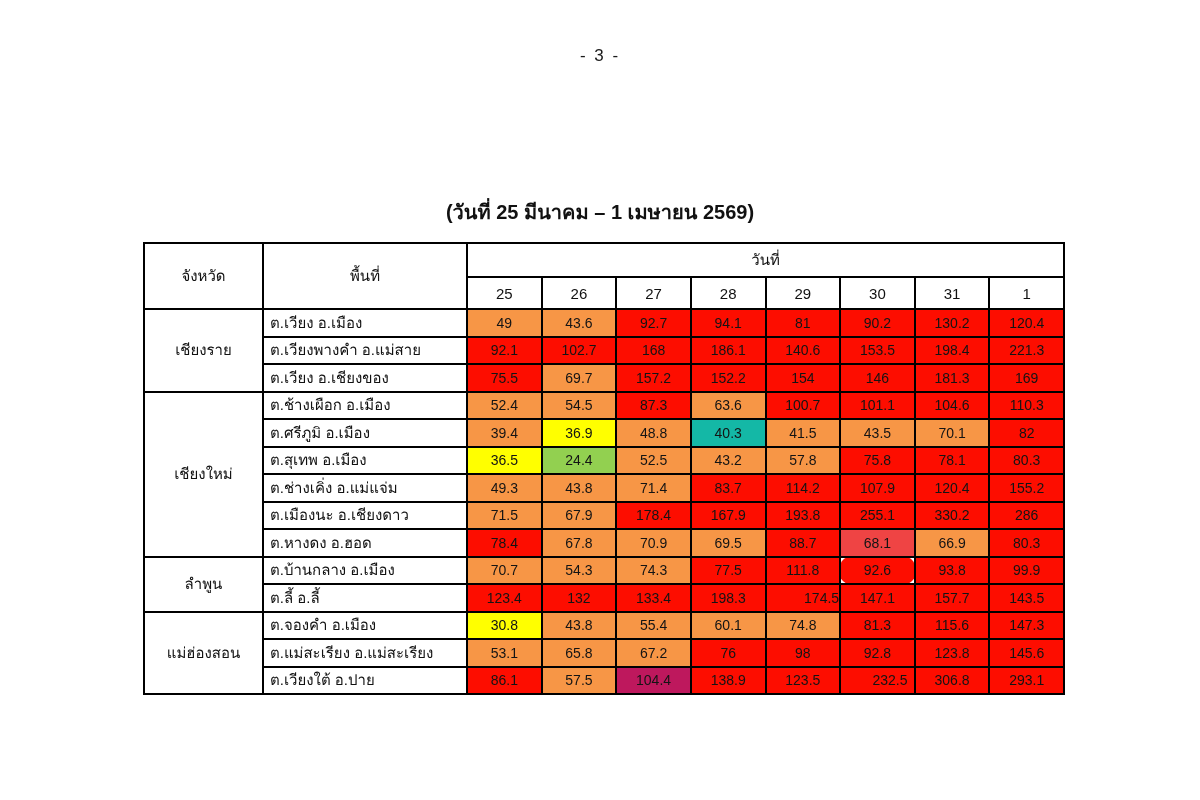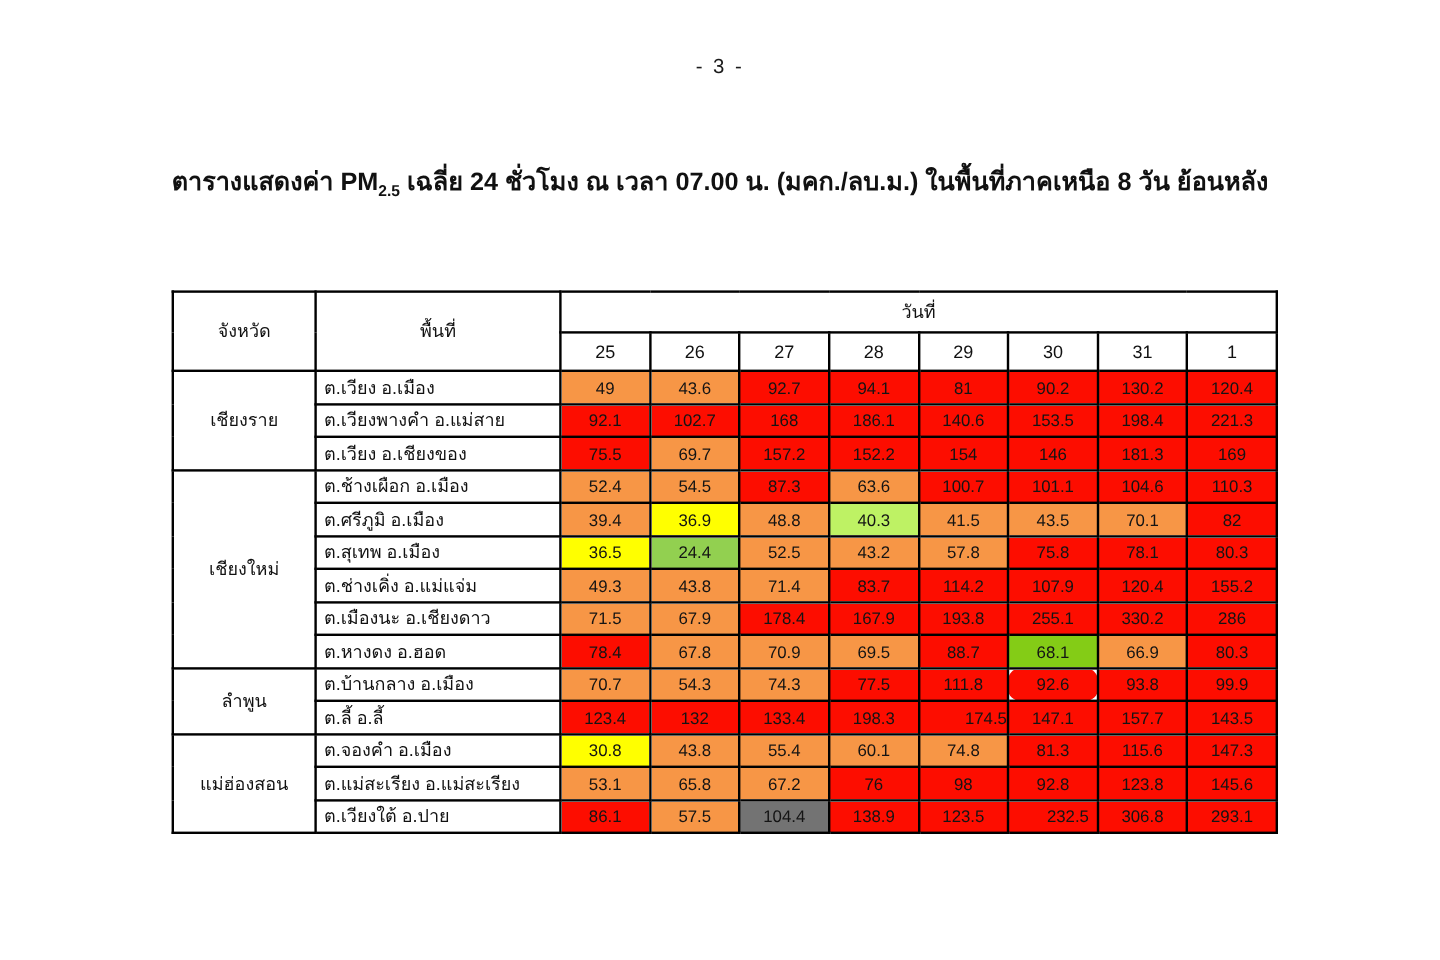--- a/index.html
+++ b/index.html
@@ -88,24 +88,22 @@
     color: #141414;
   }
 </style>
 </head>
 <body>
 
 <div class="page">
 
   <div class="page-number">- 3 -</div>
 
-  <div class="doc-title">
-    <span>ตารางแสดงค่า PM</span><sub>2.5</sub><span> เฉลี่ย 24 ชั่วโมง ณ เวลา 07.00 น. (มคก./ลบ.ม.) ในพื้นที่ภาคเหนือ 8 วัน ย้อนหลัง</span>
-  </div>
-
+
+  <div class="doc-subtitle">(วันที่ 25 มีนาคม – 1 เมษายน 2569)</div>
 
   <table class="pm-table">
     <colgroup>
       <col style="width:119px">
       <col style="width:204px">
       <col>
         <col>
         <col>
         <col>
         <col>
@@ -175,21 +173,21 @@
           <td class="value-cell" style="background: rgb(253, 13, 0);">100.7</td>
           <td class="value-cell" style="background: rgb(253, 13, 0);">101.1</td>
           <td class="value-cell" style="background: rgb(253, 13, 0);">104.6</td>
           <td class="value-cell" style="background: rgb(253, 13, 0);">110.3</td>
         </tr>
         <tr>
           <td class="area-cell">ต.ศรีภูมิ อ.เมือง</td>
           <td class="value-cell" style="background: rgb(247, 150, 70);">39.4</td>
           <td class="value-cell" style="background: rgb(255, 255, 0);">36.9</td>
           <td class="value-cell" style="background: rgb(247, 150, 70);">48.8</td>
-          <td class="value-cell" style="background: #bef264;">40.3</td>
+          <td class="value-cell" style="background: #14b8a6;">40.3</td>
           <td class="value-cell" style="background: rgb(247, 150, 70);">41.5</td>
           <td class="value-cell" style="background: rgb(247, 150, 70);">43.5</td>
           <td class="value-cell" style="background: rgb(247, 150, 70);">70.1</td>
           <td class="value-cell" style="background: rgb(253, 13, 0);">82</td>
         </tr>
         <tr>
           <td class="area-cell">ต.สุเทพ อ.เมือง</td>
           <td class="value-cell" style="background: rgb(255, 255, 0);">36.5</td>
           <td class="value-cell" style="background: rgb(146, 208, 80);">24.4</td>
           <td class="value-cell" style="background: rgb(247, 150, 70);">52.5</td>
@@ -221,21 +219,21 @@
           <td class="value-cell" style="background: rgb(253, 13, 0);">330.2</td>
           <td class="value-cell" style="background: rgb(253, 13, 0);">286</td>
         </tr>
         <tr>
           <td class="area-cell">ต.หางดง อ.ฮอด</td>
           <td class="value-cell" style="background: rgb(253, 13, 0);">78.4</td>
           <td class="value-cell" style="background: rgb(247, 150, 70);">67.8</td>
           <td class="value-cell" style="background: rgb(247, 150, 70);">70.9</td>
           <td class="value-cell" style="background: rgb(247, 150, 70);">69.5</td>
           <td class="value-cell" style="background: rgb(253, 13, 0);">88.7</td>
-          <td class="value-cell" style="background: #84cc16;">68.1</td>
+          <td class="value-cell" style="background: #ef4444;">68.1</td>
           <td class="value-cell" style="background: rgb(247, 150, 70);">66.9</td>
           <td class="value-cell" style="background: rgb(253, 13, 0);">80.3</td>
         </tr>
         <tr>
           <td class="province-cell" rowspan="2">ลำพูน</td>
           <td class="area-cell">ต.บ้านกลาง อ.เมือง</td>
           <td class="value-cell" style="background: rgb(247, 150, 70);">70.7</td>
           <td class="value-cell" style="background: rgb(247, 150, 70);">54.3</td>
           <td class="value-cell" style="background: rgb(247, 150, 70);">74.3</td>
           <td class="value-cell" style="background: rgb(253, 13, 0);">77.5</td>
@@ -275,21 +273,21 @@
           <td class="value-cell" style="background: rgb(253, 13, 0);">76</td>
           <td class="value-cell" style="background: rgb(253, 13, 0);">98</td>
           <td class="value-cell" style="background: rgb(253, 13, 0);">92.8</td>
           <td class="value-cell" style="background: rgb(253, 13, 0);">123.8</td>
           <td class="value-cell" style="background: rgb(253, 13, 0);">145.6</td>
         </tr>
         <tr>
           <td class="area-cell">ต.เวียงใต้ อ.ปาย</td>
           <td class="value-cell" style="background: rgb(253, 13, 0);">86.1</td>
           <td class="value-cell" style="background: rgb(247, 150, 70);">57.5</td>
-          <td class="value-cell" style="background: #737373;">104.4</td>
+          <td class="value-cell" style="background: #be185d;">104.4</td>
           <td class="value-cell" style="background: rgb(253, 13, 0);">138.9</td>
           <td class="value-cell" style="background: rgb(253, 13, 0);">123.5</td>
           <td class="value-cell" style="background: rgb(253, 13, 0); padding-left: 25px;">232.5</td>
           <td class="value-cell" style="background: rgb(253, 13, 0);">306.8</td>
           <td class="value-cell" style="background: rgb(253, 13, 0);">293.1</td>
         </tr>
       </tbody>
   </table>
 
 </div>

